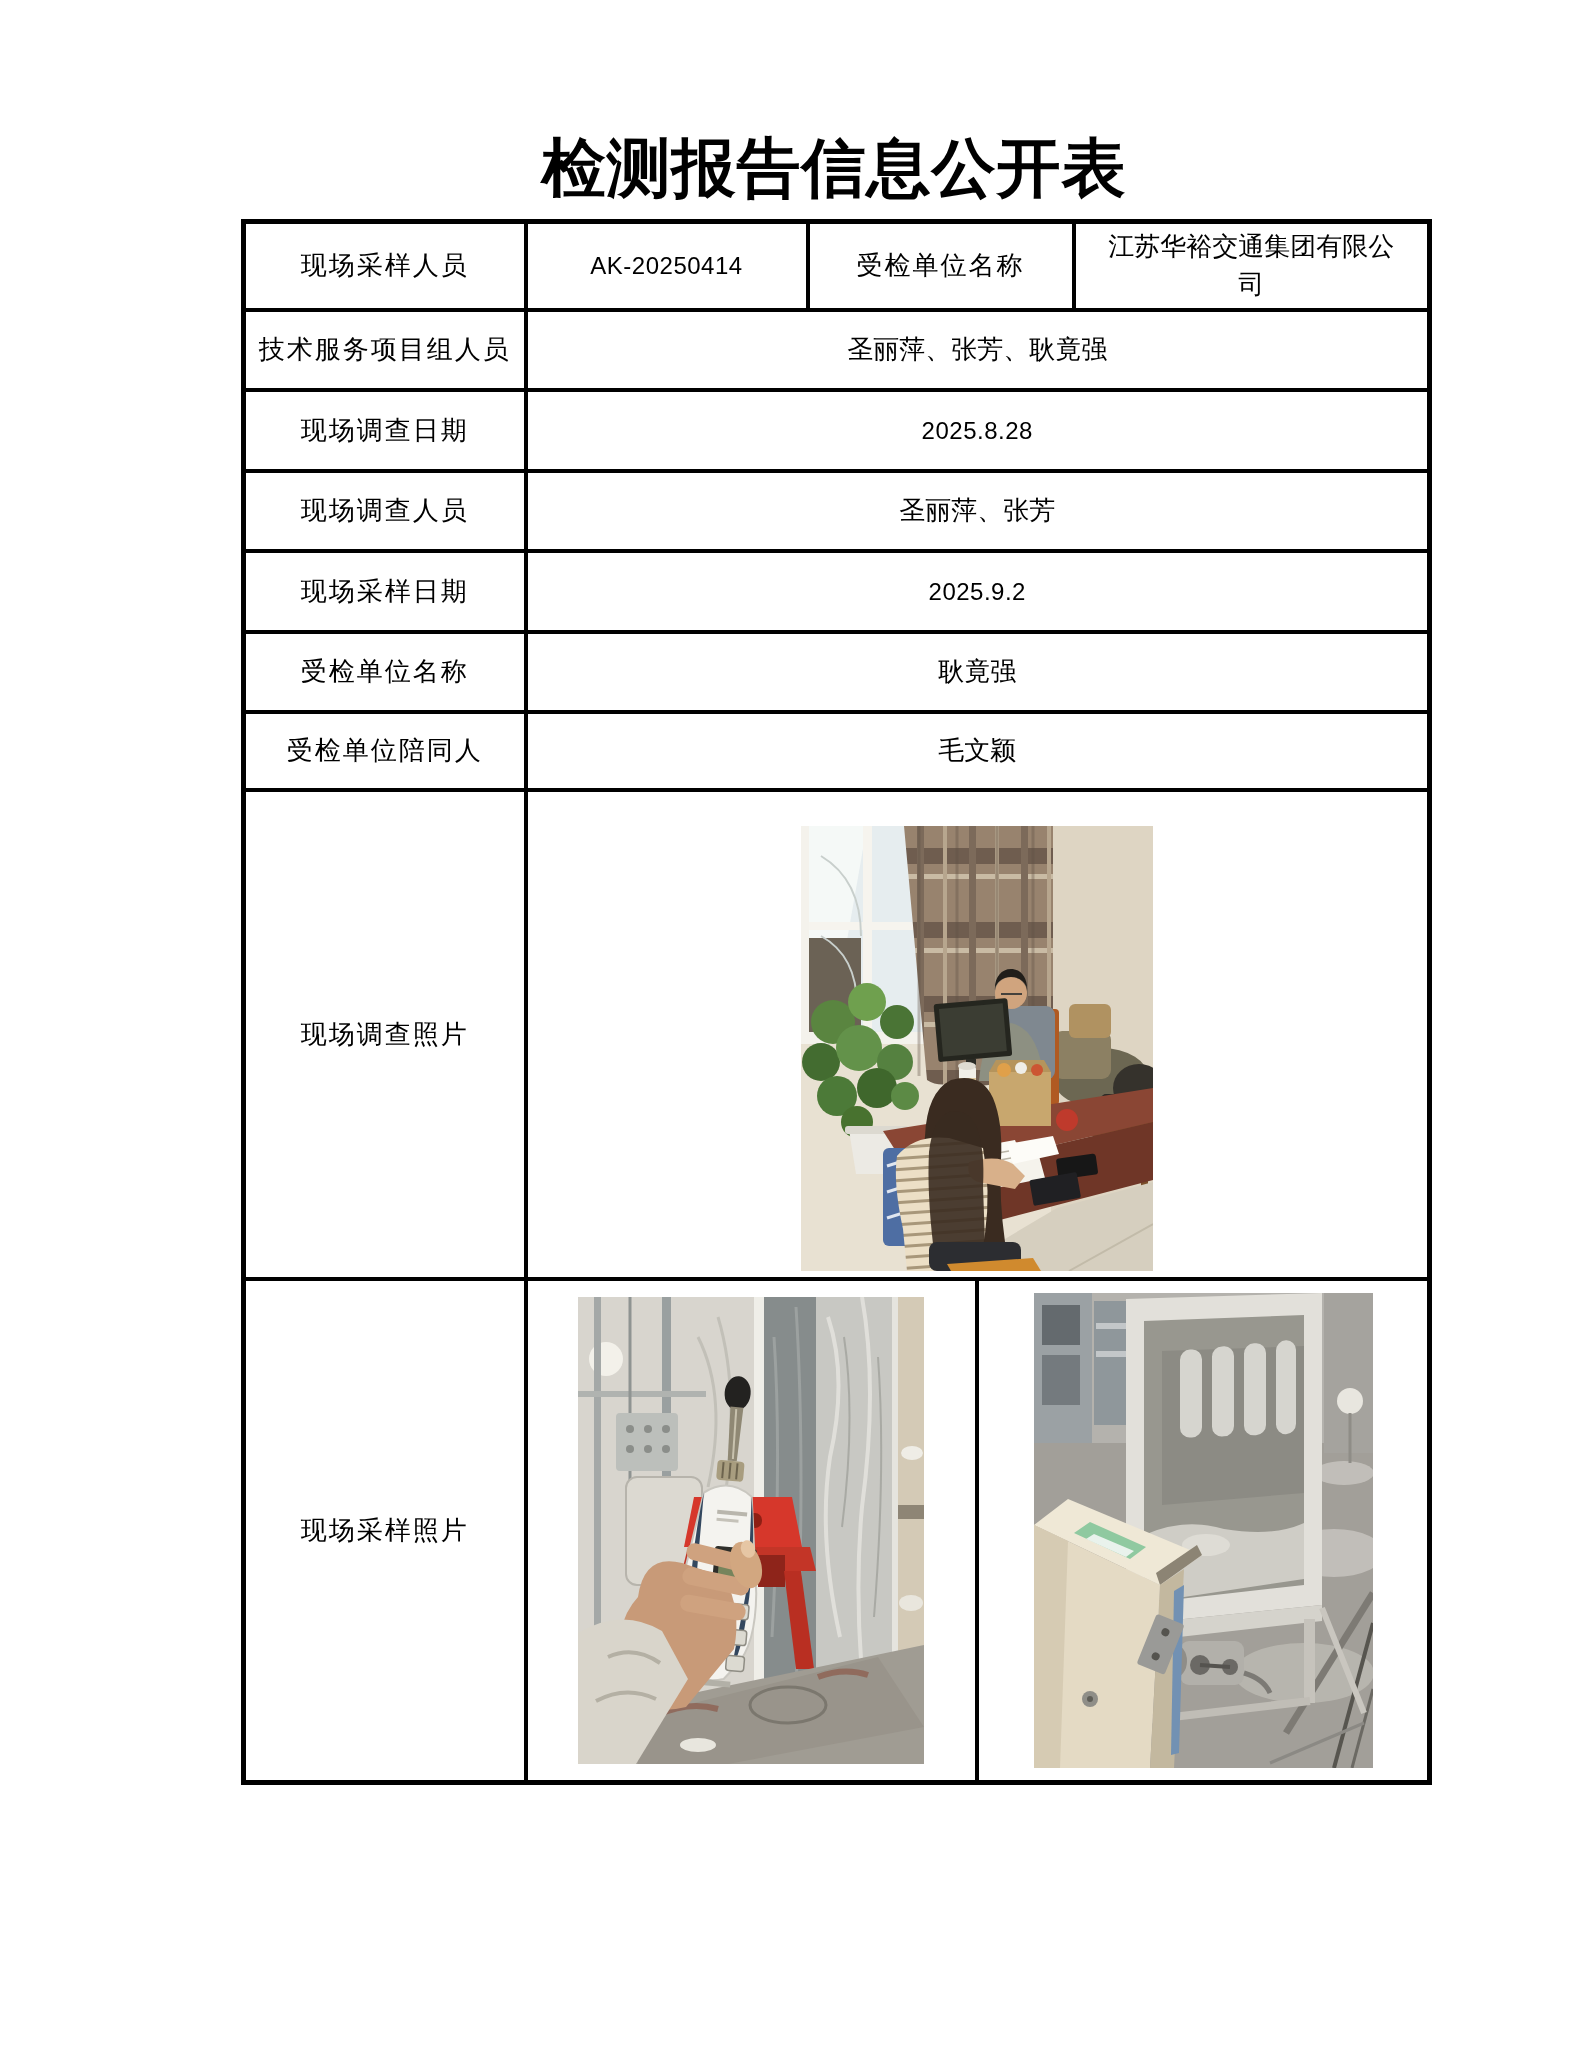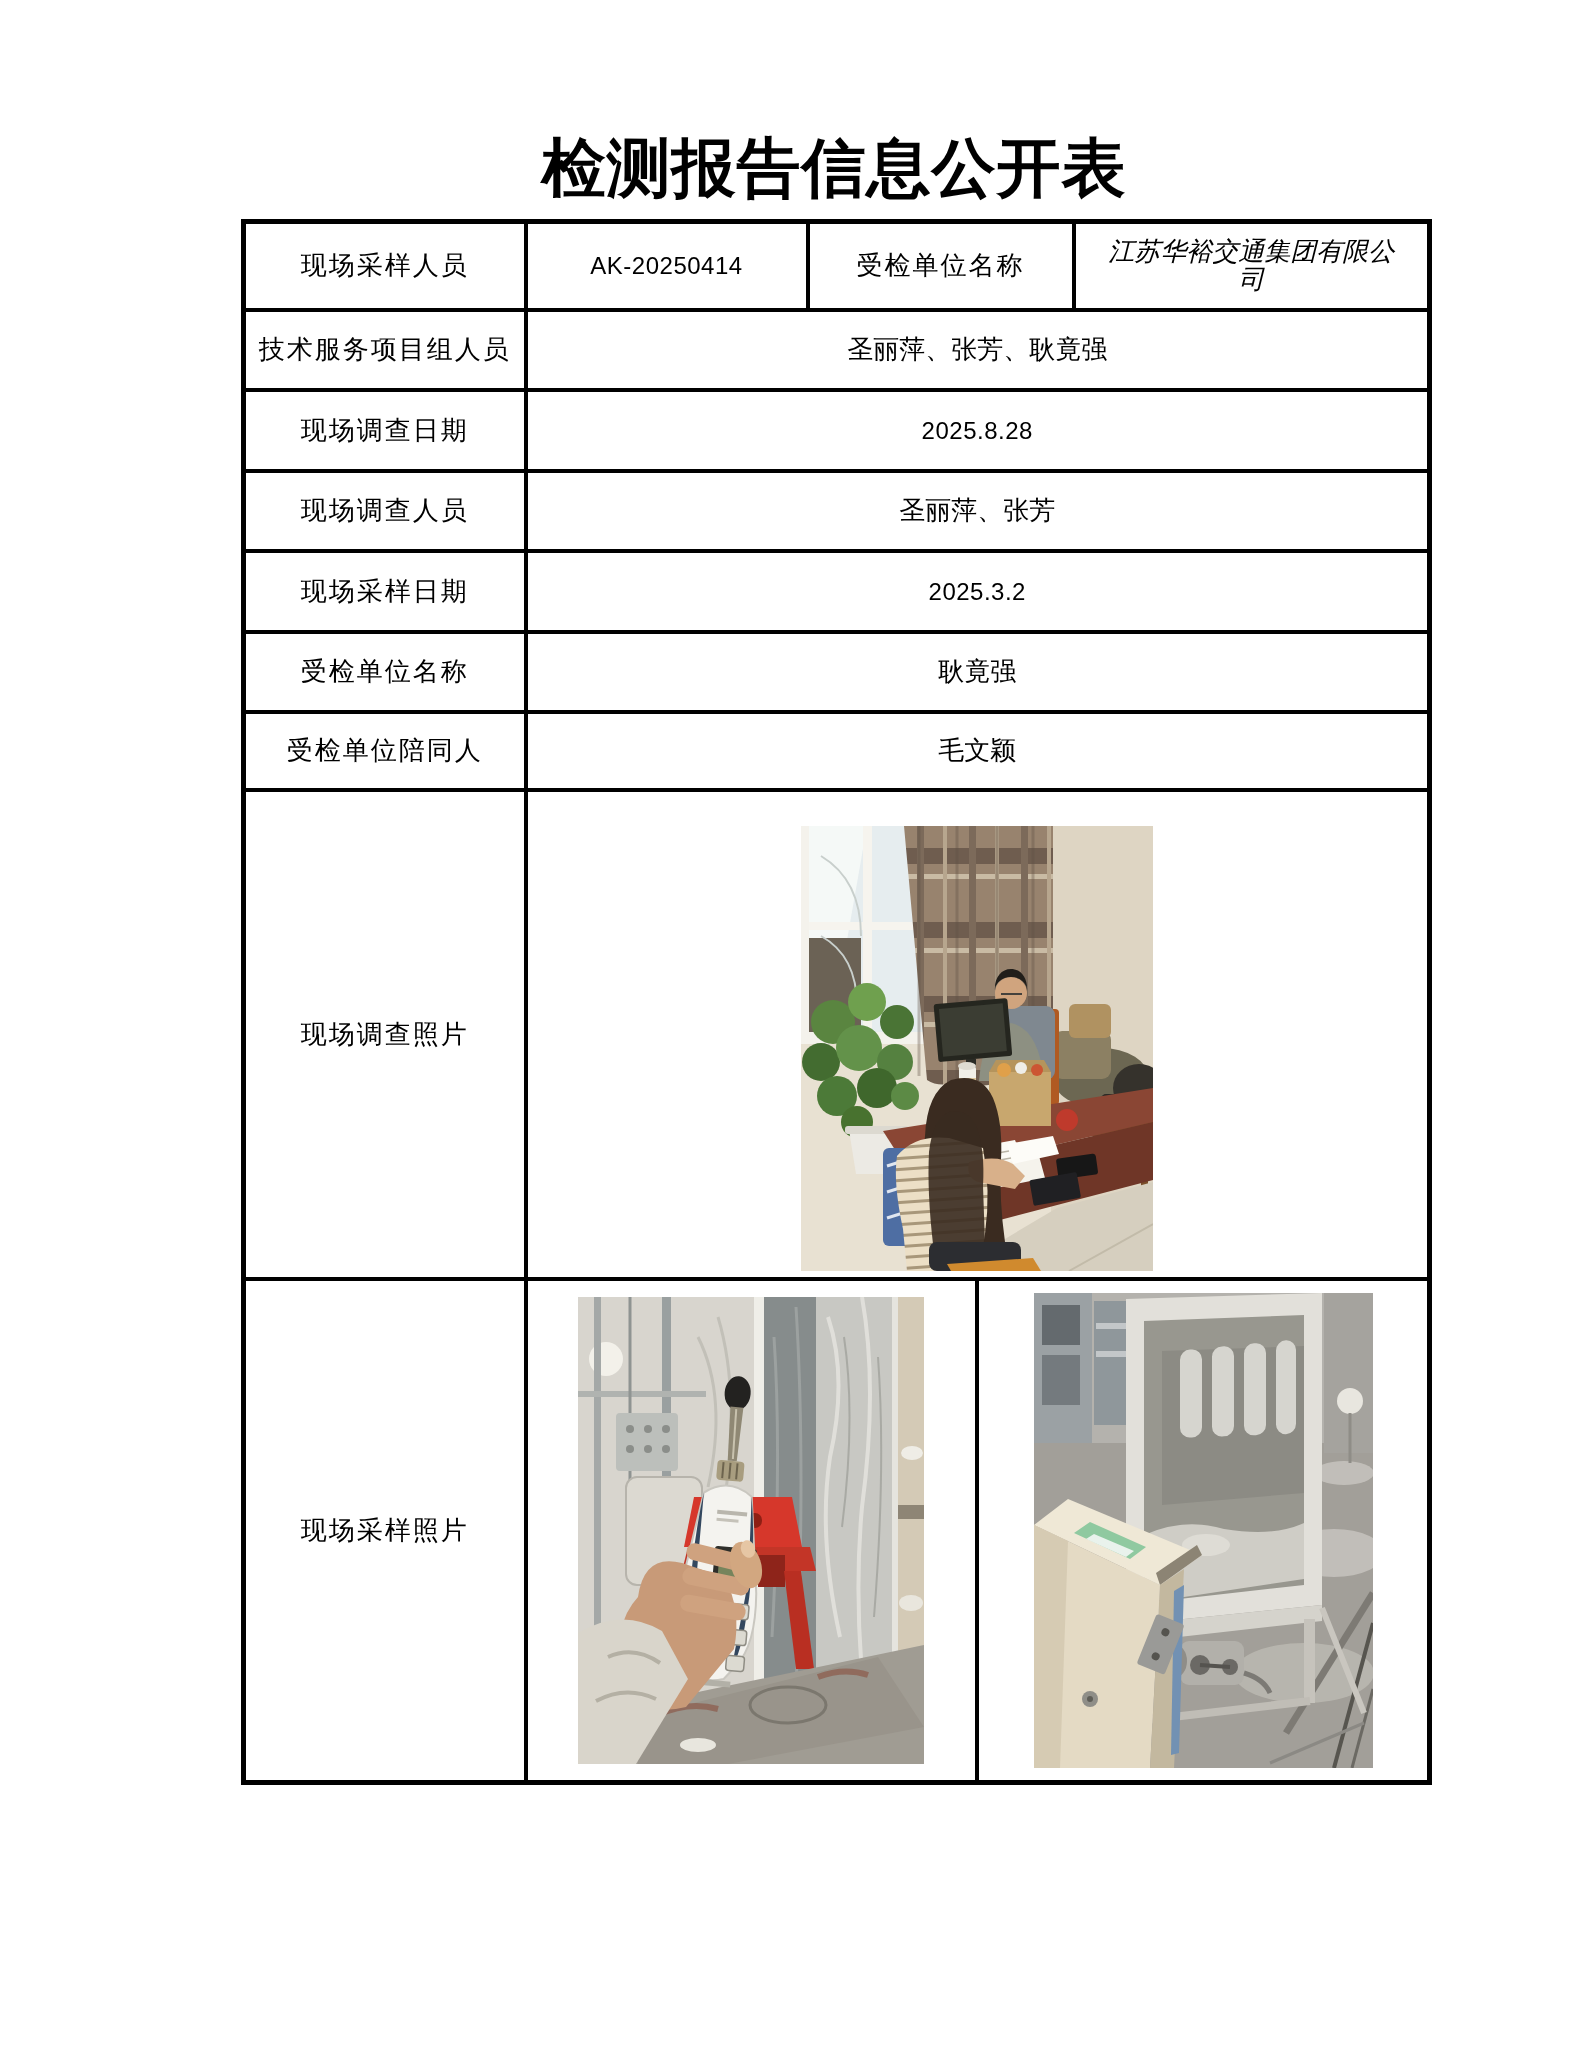--- a/index.html
+++ b/index.html
@@ -21,21 +21,21 @@
   }
   table.report,table.report td{border:4px solid #000;}
   table.report{border-width:5px;}
   td{
     text-align:center;vertical-align:middle;
     font-size:26px;line-height:36px;padding:0;overflow:hidden;
   }
   .lbl{letter-spacing:2px;padding:0 4px;}
   .num{font-family:"Liberation Sans","DejaVu Sans",sans-serif;font-size:24px;letter-spacing:0.5px;}
   .addr{text-align:left;padding:0 30px 0 10px;line-height:38px;}
-  .company{padding:0 26px;line-height:28px;font-style:italic;}
+  .company{padding:0 26px;line-height:38px;}
 
   .h84{height:84px}.h77{height:77px}.h76{height:76px}.h74{height:74px}
   .hphoto1{height:485px}.hphoto2{height:499px}
 
   .photo-cell{vertical-align:top;padding:0;}
   .photo-cell svg{display:block;}
   .survey-wrap{width:100%;height:485px;display:flex;justify-content:center;}
   .survey-wrap svg{margin-top:34px;}
   .split{display:flex;width:100%;height:499px;align-items:stretch;}
   .half{width:50%;display:flex;align-items:center;justify-content:center;}
@@ -72,21 +72,21 @@
     <tr>
       <td class="lbl h77">现场调查日期</td>
       <td colspan="3" class="num">2025.8.28</td>
     </tr>
     <tr>
       <td class="lbl h76">现场调查人员</td>
       <td colspan="3">圣丽萍、张芳</td>
     </tr>
     <tr>
       <td class="lbl h77">现场采样日期</td>
-      <td colspan="3" class="num">2025.3.2</td>
+      <td colspan="3" class="num">2025.9.2</td>
     </tr>
     <tr>
       <td class="lbl h76">受检单位名称</td>
       <td colspan="3">耿竟强</td>
     </tr>
     <tr>
       <td class="lbl h74">受检单位陪同人</td>
       <td colspan="3">毛文颖</td>
     </tr>
 

